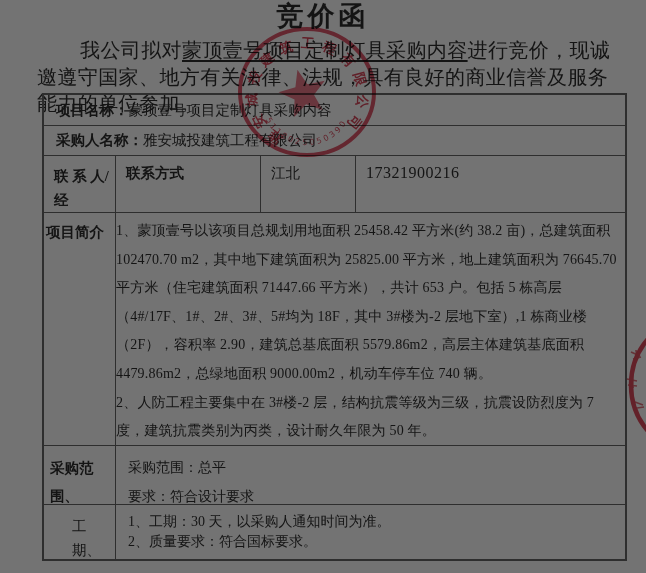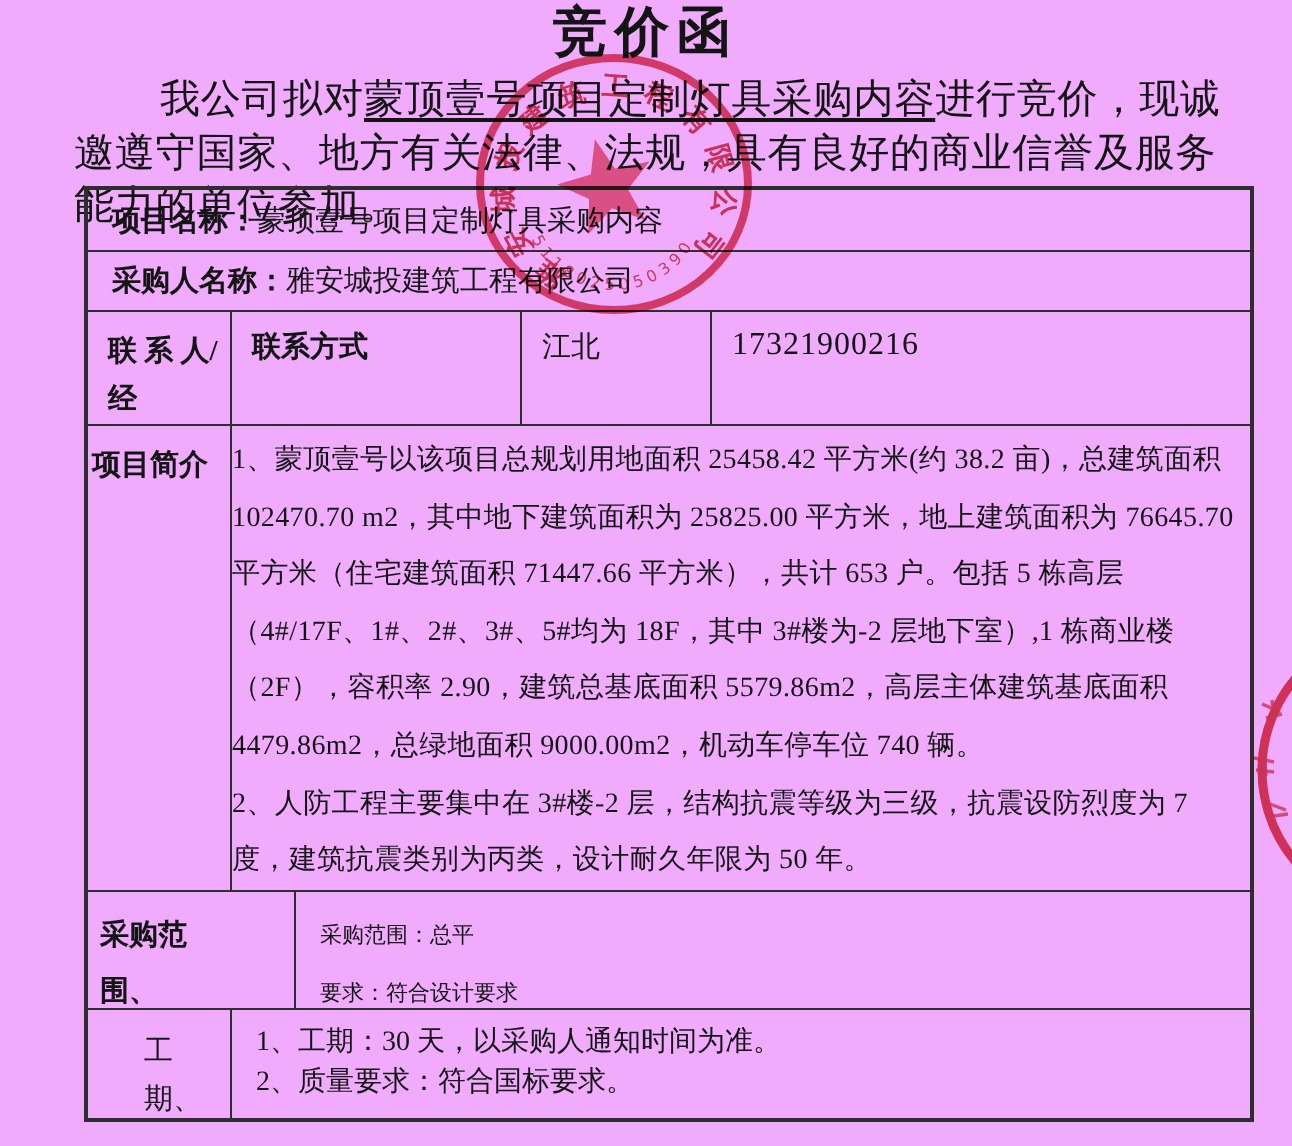--- a/index.html
+++ b/index.html
@@ -1,20 +1,20 @@
 <!DOCTYPE html>
 <html><head>
 <meta charset="utf-8">
 <style>
   html,body{margin:0;padding:0;}
   body{
     width:646px;height:573px;background:#ffffff;overflow:hidden;position:relative;
     font-family:"Liberation Serif","DejaVu Serif",serif;color:#141414;
   }
-  .page{position:absolute;inset:0;background:#f0abfc;}
+  .page{position:absolute;inset:0;background:#737373;}
   .doc-title{
     position:absolute;top:0;left:0;width:100%;text-align:center;
     font-size:27px;font-weight:bold;letter-spacing:4px;line-height:33px;margin:0;
   }
   .intro{
     position:absolute;left:37px;top:37px;width:591px;margin:0;
     font-size:20px;line-height:26.5px;text-indent:43px;letter-spacing:.4px;
   }
   .uline{text-decoration:underline;text-underline-offset:3px;}
 
@@ -25,33 +25,33 @@
   .trow{display:grid;box-sizing:border-box;border-top:1.5px solid #2e2e2e;}
   .trow.first{border-top:none;}
   .cell{box-sizing:border-box;border-left:1.5px solid #2e2e2e;overflow:hidden;}
   .cell.cfirst{border-left:none;}
   .lb{font-weight:bold;}
 
   .row-simple{grid-template-columns:1fr;height:30px;}
   .row-simple .cell{display:flex;align-items:center;padding-left:12px;}
   .row-contact{grid-template-columns:71px 145px 95px 1fr;height:57px;}
   .row-overview{grid-template-columns:71px 1fr;height:233px;}
-  .row-scope{grid-template-columns:71px 1fr;height:59px;gap:32px;}
+  .row-scope{grid-template-columns:71px 1fr;height:59px;}
   .row-schedule{grid-template-columns:71px 1fr;height:55px;}
 
   .contact-label{padding:8px 2px 0 10px;line-height:24px;font-weight:bold;}
   .pad-top{padding:8px 4px 0 10px;}
   .phone{padding:8px 4px 0 10px;letter-spacing:.5px;font-size:16px;}
 
   .ov-label{padding:10px 2px 0 2px;font-weight:bold;}
   .ov-body{padding:4px 8px 0 0;font-size:14px;line-height:28.6px;letter-spacing:.2px;}
   .ov-body p{margin:0;}
 
   .scope-label{padding:8px 2px 0 6px;font-weight:bold;line-height:28px;}
-  .scope-body{padding:8px 20px 0 12px;line-height:28.5px;font-size:11px;}
+  .scope-body{padding:8px 20px 0 12px;line-height:28.5px;font-size:14px;}
 
   .sch-label{padding:9px 2px 0 8px;font-weight:normal;line-height:24px;margin-left:20px;}
   .sch-body{padding:7px 4px 0 12px;line-height:19.5px;font-size:14px;}
 
   .stamp{position:absolute;pointer-events:none;mix-blend-mode:multiply;}
   .stamp-main{left:231px;top:22px;width:152px;height:142px;opacity:.92;}
   .stamp-edge{left:588px;top:306px;width:58px;height:158px;opacity:.95;}
 </style>
 </head>
 <body>

